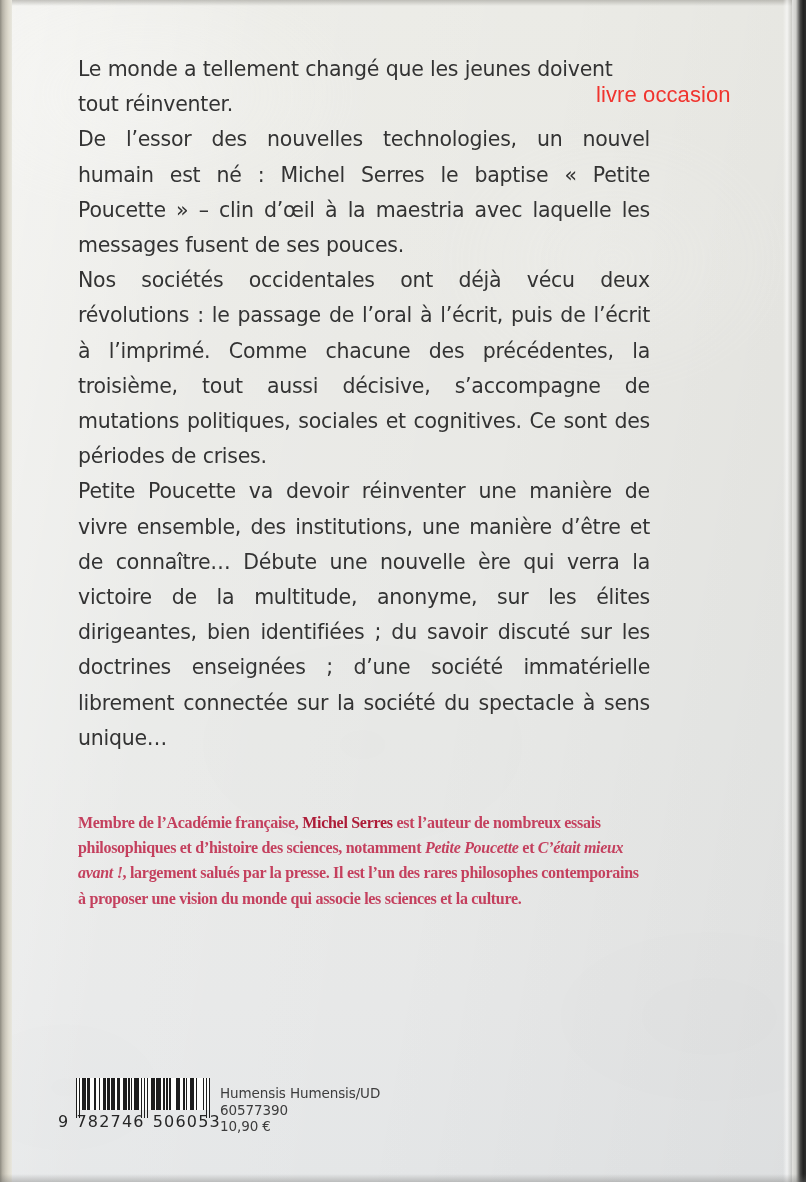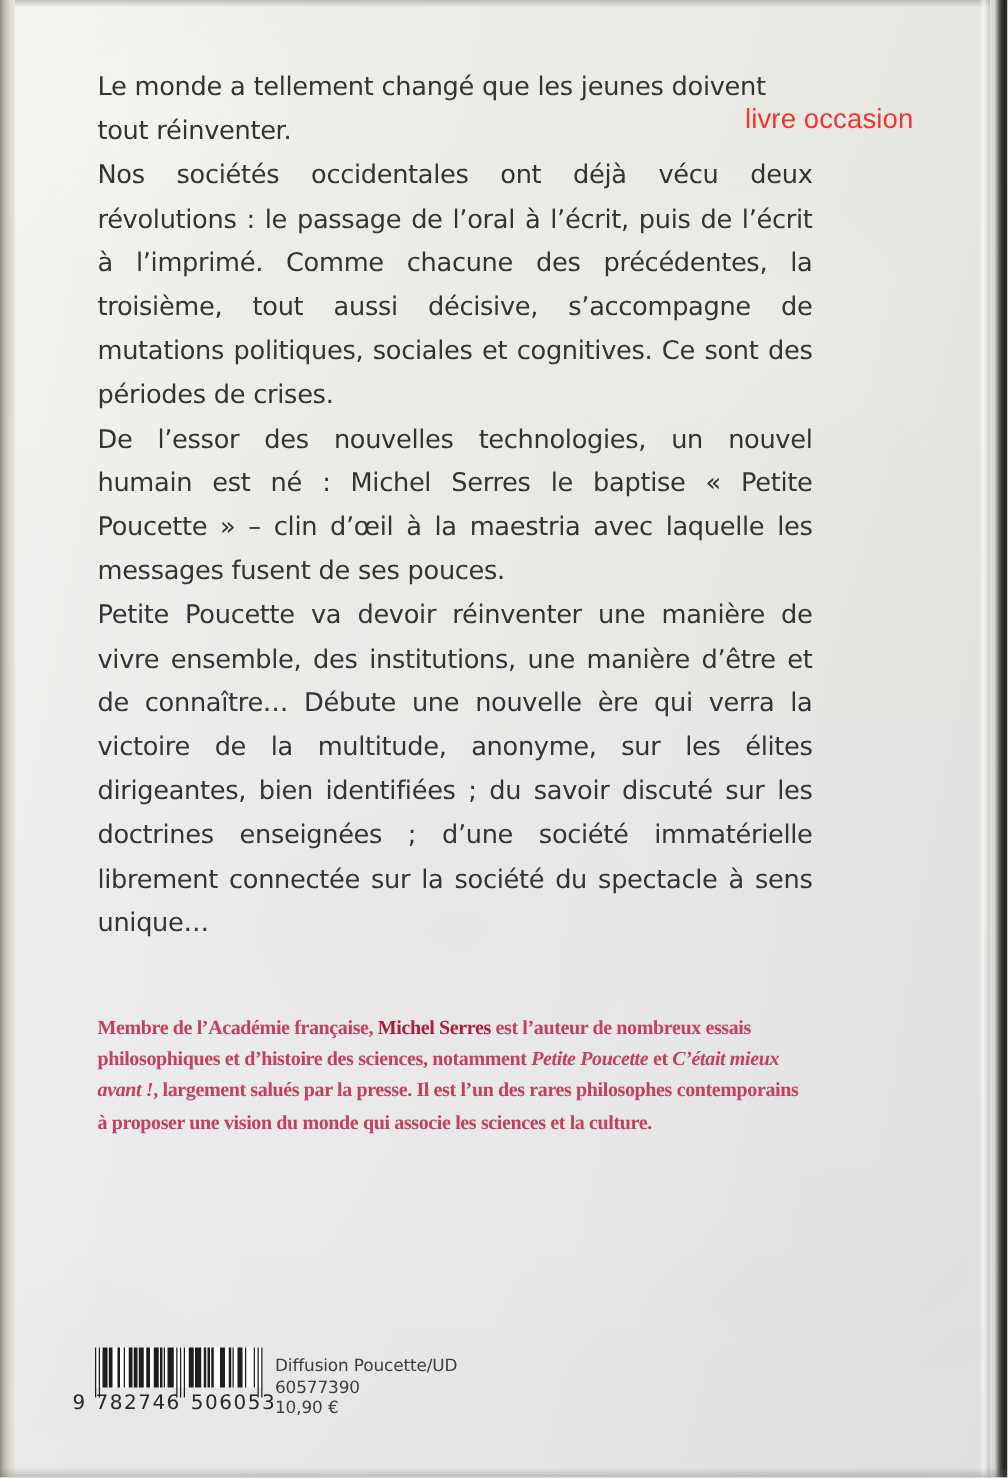--- a/index.html
+++ b/index.html
@@ -219,22 +219,22 @@
   <div class="edge-top"></div>
   <div class="edge-left"></div>
   <div class="edge-right-inner"></div>
   <div class="edge-right"></div>
   <div class="edge-bottom"></div>
 
   <div class="content">
 
     <div class="blurb">
       <p>Le monde a tellement changé que les jeunes doivent tout réinventer.</p>
+      <p class="justify">De l’essor des nouvelles technologies, un nouvel humain est né : Michel Serres le baptise « Petite Poucette » – clin d’œil à la maestria avec laquelle les messages fusent de ses pouces.</p>
       <p class="justify">Nos sociétés occidentales ont déjà vécu deux révolutions : le passage de l’oral à l’écrit, puis de l’écrit à l’imprimé. Comme chacune des précédentes, la troisième, tout aussi décisive, s’accompagne de mutations politiques, sociales et cognitives. Ce sont des périodes de crises.</p>
-      <p class="justify">De l’essor des nouvelles technologies, un nouvel humain est né : Michel Serres le baptise « Petite Poucette » – clin d’œil à la maestria avec laquelle les messages fusent de ses pouces.</p>
       <p class="justify">Petite Poucette va devoir réinventer une manière de vivre ensemble, des institutions, une manière d’être et de connaître… Débute une nouvelle ère qui verra la victoire de la multitude, anonyme, sur les élites dirigeantes, bien identifiées ; du savoir discuté sur les doctrines enseignées ; d’une société immatérielle librement connectée sur la société du spectacle à sens unique…</p>
     </div>
 
     <div class="annotation">livre occasion</div>
 
     <div class="bio">
       <p><span>Membre de l’Académie française, </span><span class="name">Michel Serres</span><span> est l’auteur de nombreux essais philosophiques et d’histoire des sciences, notamment </span><span class="title">Petite Poucette</span><span> et </span><span class="title">C’était mieux avant !</span><span>, largement salués par la presse. Il est l’un des rares philosophes contemporains à proposer une vision du monde qui associe les sciences et la culture.</span></p>
     </div>
 
     <div class="footer">
@@ -267,20 +267,20 @@
             <i style="left: 82.1053%; width: 1.05263%;"></i>
             <i style="left: 85.2632%; width: 3.15789%;"></i>
             <i style="left: 89.4737%; width: 1.05263%;"></i>
             <i style="left: 94.7368%; width: 1.05263%;"></i>
             <i class="tall" style="left: 96.8421%; width: 1.05263%;"></i>
             <i class="tall" style="left: 98.9474%; width: 1.05263%;"></i>
           </div>
         <div class="barcode-digits"><span class="lead">9</span><span class="grp">782746</span><span>506053</span></div>
       </div>
       <div class="imprint">
-        <div>Diffusion Poucette/UD</div>
+        <div>Humensis Humensis/UD</div>
         <div>60577390</div>
         <div>10,90 €</div>
       </div>
     </div>
 
   </div>
 </div>
 
 </body></html>

